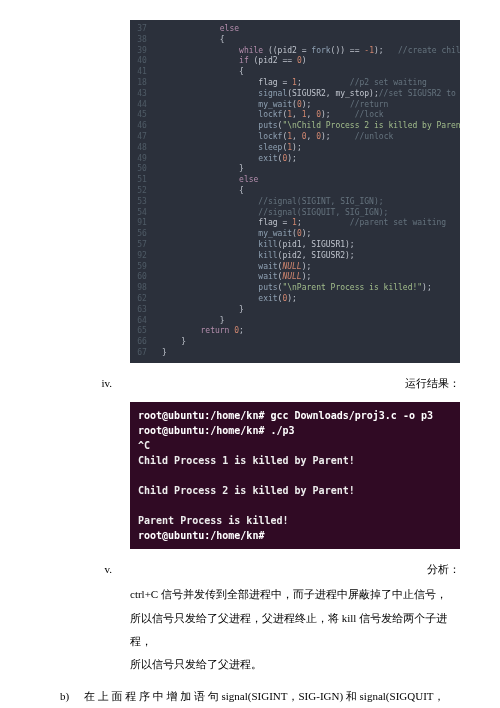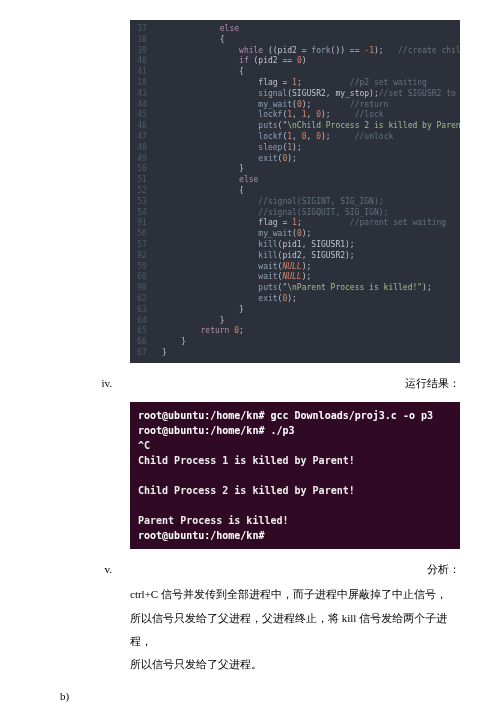--- a/index.html
+++ b/index.html
@@ -125,15 +125,15 @@
   <span class="list-text">分析：</span>
 </div>
 
 <div class="indent-para">ctrl+C 信号并发传到全部进程中，而子进程中屏蔽掉了中止信号，</div>
 <div class="indent-para">所以信号只发给了父进程，父进程终止，将 kill 信号发给两个子进程，</div>
 <div class="indent-para">所以信号只发给了父进程。</div>
 
 <div class="b-item">
   <span class="b-marker">b)</span>
   <span class="b-text">
-    <br>
+    <span>在 上 面 程 序 中 增 加 语 句 signal(SIGINT，SIG-IGN)  和  signal(SIGQUIT，</span><br>
   </span>
 </div>
 
 </body></html>

